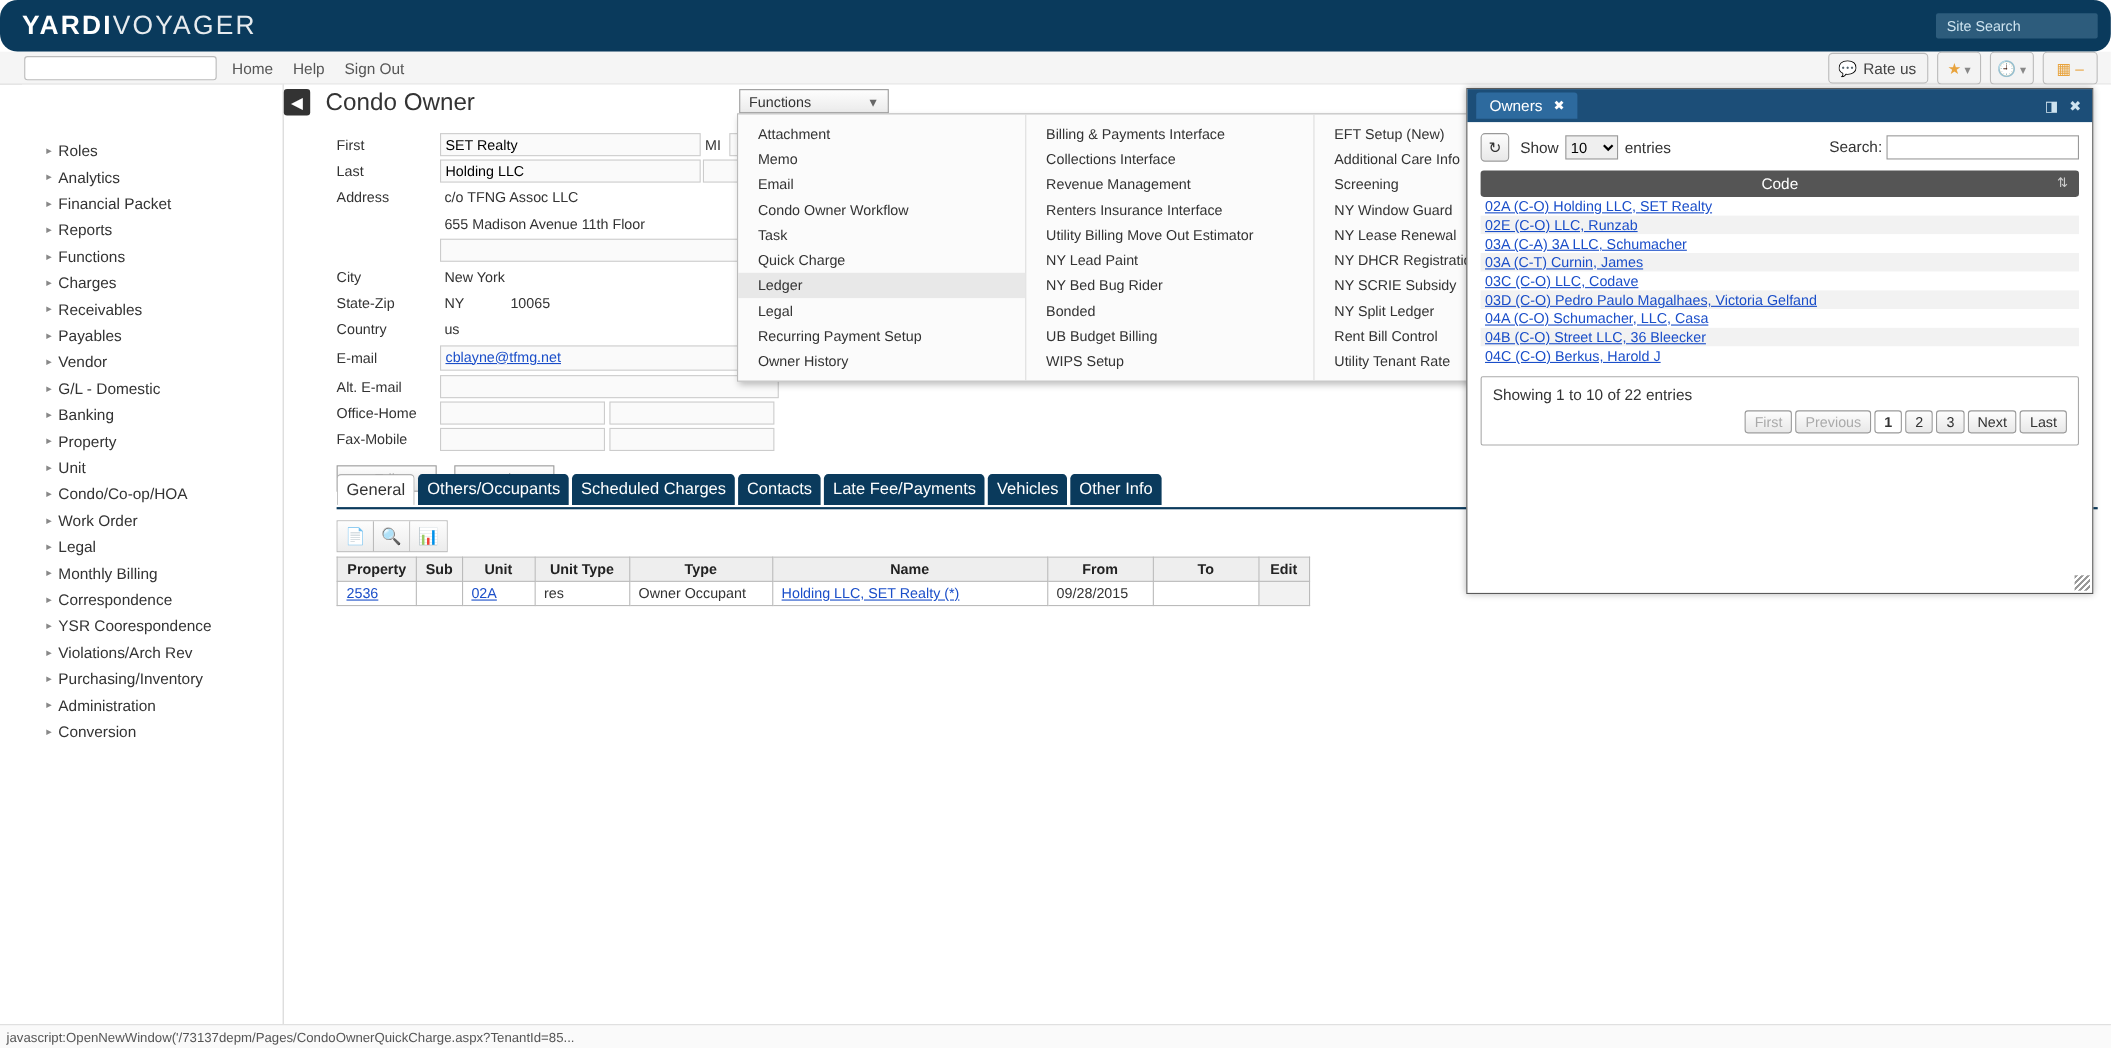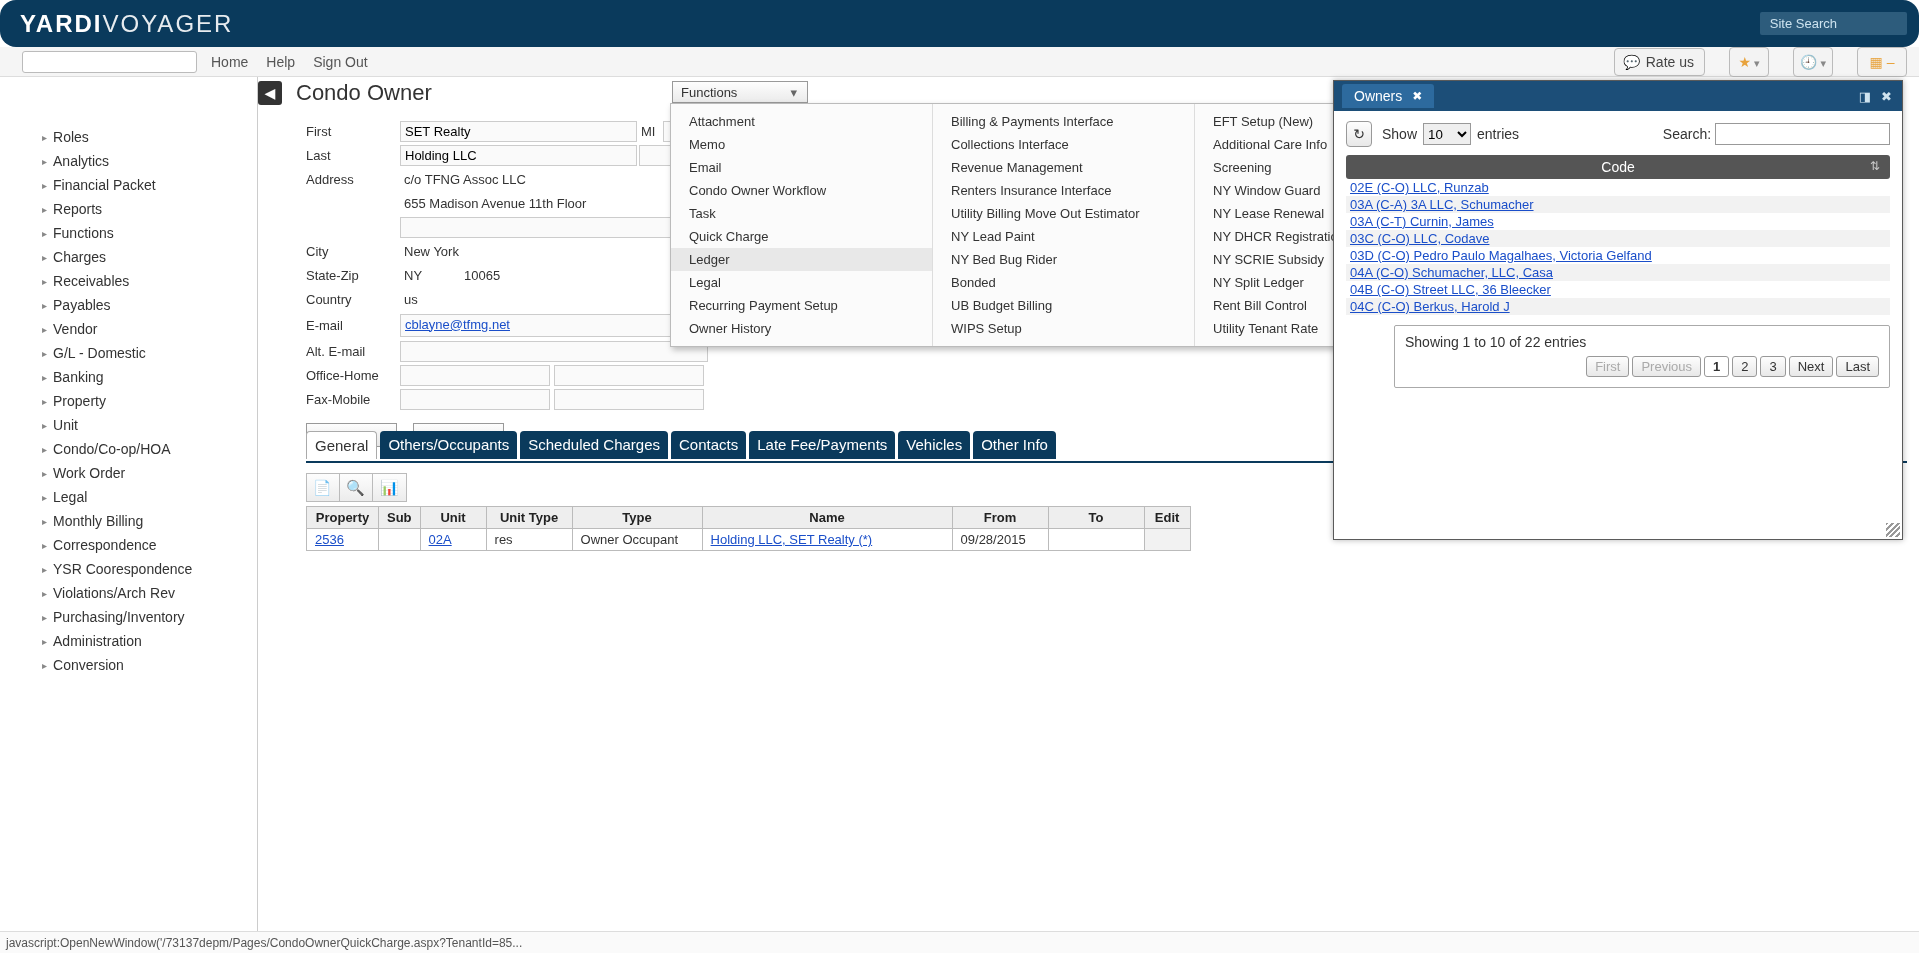--- a/index.html
+++ b/index.html
@@ -9,21 +9,21 @@
 .header { height: 47px; background: #0a3a5c; display: flex; align-items: center; padding-left: 20px; border-radius: 16px; }
 .logo { color: #fff; font-size: 24px; letter-spacing: 2px; }
 .logo .bold { font-weight: bold; }
 .logo .light { font-weight: 300; opacity: .9; }
 .site-search { margin-left: auto; margin-right: 12px; background: #2d5c7c; color: #cde3ef; padding: 4px 70px 4px 10px; border-radius: 2px; font-size: 13px; }
 
 
 .menubar { height: 30px; background: #f5f5f5; border-bottom: 1px solid #ddd; display: flex; align-items: center; padding-left: 22px; }
 .quick-input { width: 175px; height: 22px; background: #fff; border: 1px solid #bbb; border-radius: 3px; margin-right: 14px; }
 .menubar a { color: #555; font-size: 14px; text-decoration: none; margin-right: 18px; }
-.menubar-right { margin-left: auto; display: flex; align-items: center; gap: 24px; margin-right: 12px; }
+.menubar-right { margin-left: auto; display: flex; align-items: center; gap: 8px; margin-right: 12px; }
 .rate-btn { background: #f3f3f3; border: 1px solid #bbb; border-radius: 4px; padding: 5px 10px 5px 8px; font-size: 14px; color: #444; display: flex; align-items: center; gap: 5px; }
 .rate-btn::before { content: "💬"; color: #e8a33d; font-size: 14px; }
 .mini-btn { background: #f3f3f3; border: 1px solid #bbb; border-radius: 4px; width: 40px; height: 30px; display: flex; align-items: center; justify-content: center; font-size: 14px; color: #e8a33d; }
 .mini-btn .tri::after { content: "▾"; color: #888; margin-left: 3px; font-size: 11px; }
 .mini-btn-wide { width: 50px; }
 
 
 .body { display: flex; height: calc(953px - 77px); }
 
 
@@ -92,21 +92,21 @@
 .entries-sel { width: 48px; height: 22px; border: 1px solid #999; margin: 0 6px; }
 .owners-search { margin-left: auto; }
 .owners-search input { width: 175px; height: 22px; border: 1px solid #999; }
 .code-header { background: #555; color: #fff; padding: 4px 14px; text-align: center; font-size: 14px; border-radius: 3px; position: relative; }
 .code-header::after { content: "⇅"; position: absolute; right: 10px; color: #ccc; font-size: 12px; }
 .owner-list { }
 .owner-row { padding: 1px 4px; font-size: 13px; }
 .owner-row a { color: #1a4ec9; text-decoration: underline; }
 .owner-row:nth-child(even) { background: #f2f2f2; }
 .owner-row:nth-child(odd) { background: #ffffff; }
-.owners-footer { border: 1px solid #aaa; margin-top: 10px; padding: 8px 10px 10px 10px; border-radius: 2px; margin-left: 48px; }
+.owners-footer { border: 1px solid #aaa; margin-top: 10px; padding: 8px 10px 10px 10px; border-radius: 2px; }
 .owners-status { font-size: 14px; color: #333; margin-bottom: 6px; }
 .pager { display: flex; justify-content: flex-end; gap: 3px; }
 .pager-btn { border: 1px solid #999; padding: 2px 8px; font-size: 13px; background: linear-gradient(#fdfdfd,#e8e8e8); color: #333; border-radius: 3px; }
 .pager-btn.dis { color: #aaa; }
 .pager-btn.cur { background: #fff; font-weight: bold; }
 .resize-grip { position: absolute; right: 2px; bottom: 2px; width: 14px; height: 14px; background: repeating-linear-gradient(135deg,#999 0 2px,transparent 2px 4px); }
 
 
 .status-bar { position: absolute; left: 0; bottom: 0; height: 22px; background: #fafafa; font-size: 12px; color: #555; padding-left: 6px; display: flex; align-items: center; border-top: 1px solid #ddd; width: 100%; }
 
@@ -338,20 +338,21 @@
             <option>10</option>
           </select>
           <span>entries</span>
           <div class="owners-search">
             <span>Search:</span>
             <input style="">
           </div>
         </div>
         <div class="code-header">Code</div>
         <div class="owner-list">
+          <div class="owner-row"><a>02A (C-O) Holding LLC, SET Realty</a></div>
           <div class="owner-row"><a>02E (C-O) LLC, Runzab</a></div>
           <div class="owner-row"><a>03A (C-A) 3A LLC, Schumacher</a></div>
           <div class="owner-row"><a>03A (C-T) Curnin, James</a></div>
           <div class="owner-row"><a>03C (C-O) LLC, Codave</a></div>
           <div class="owner-row"><a>03D (C-O) Pedro Paulo Magalhaes, Victoria Gelfand</a></div>
           <div class="owner-row"><a>04A (C-O) Schumacher, LLC, Casa</a></div>
           <div class="owner-row"><a>04B (C-O) Street LLC, 36 Bleecker</a></div>
           <div class="owner-row"><a>04C (C-O) Berkus, Harold J</a></div>
         </div>
         <div class="owners-footer">

